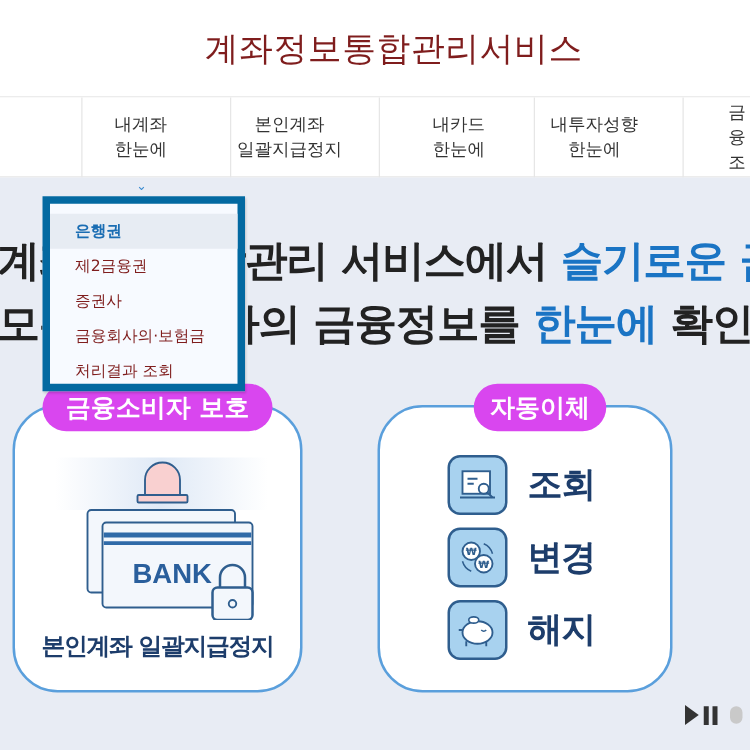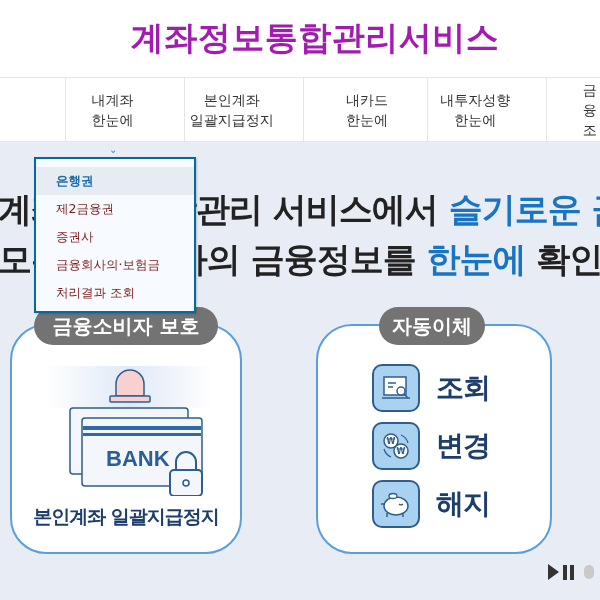--- a/index.html
+++ b/index.html
@@ -1,43 +1,43 @@
 <!DOCTYPE html>
 <html><head>
 <meta charset="utf-8">
 <style>
   * { box-sizing: border-box; margin: 0; padding: 0; }
   html, body { width: 600px; height: 600px; overflow: hidden; background: #fff; font-family: "DejaVu Sans", "Liberation Sans", sans-serif; }
   .header { height: 78px; display: flex; align-items: center; justify-content: center; background: #fff; border-bottom: 1px solid #e6e6e6; }
-  .site-title { color: #a21caf; font-size: 33px; font-weight: bold; letter-spacing: 0.5px; padding-left: 30px; }
+  .site-title { color: #7f1d1d; font-size: 27px; font-weight: normal; letter-spacing: 0.5px; padding-left: 30px; }
   .gnb { height: 64px; display: flex; background: #fff; border-bottom: 1px solid #e6e6e6; position: relative; gap: 24px; }
   .gnb-item { height: 64px; display: flex; align-items: center; justify-content: center; text-align: center; color: #333; font-size: 14px; line-height: 20px; border-left: 1px solid #e6e6e6; white-space: pre-line; cursor: pointer; }
   .gnb-spacer { width: 53px; }
   .gnb-item.i1 { width: 124px; }
   .gnb-item.i2 { width: 124px; }
   .gnb-item.i3 { width: 123px; padding-left: 27px; }
   .gnb-item.i4 { width: 124px; }
   .gnb-item.i5 { width: 60px; justify-content: flex-start; padding-left: 32px; overflow: hidden; }
   .main { position: absolute; top: 142px; left: 0; width: 600px; height: 458px; background: #e8ecf4; overflow: hidden; }
   .chevron { position: absolute; left: 109px; top: 2px; color: #3a8ad0; font-size: 10px; }
   .headline { position: absolute; left: -2px; top: 42px; white-space: nowrap; font-size: 34px; font-weight: bold; color: #222; letter-spacing: -1px; line-height: 50px; }
   .headline .hl { color: #1a74c4; }
   .headline .line2 { padding-left: 0; }
   .card { position: absolute; top: 182px; background: #fff; border: 2px solid #5a9fdc; border-radius: 36px; }
   .card.c1 { left: 10px; width: 232px; height: 230px; }
-  .card.c2 { left: 316px; width: 236px; height: 230px; }
-  .pill { position: absolute; top: 165px; height: 38px; border-radius: 20px; background: #737373; color: #fff; font-size: 20px; font-weight: bold; display: flex; align-items: center; justify-content: center; }
+  .card.c2 { left: 302px; width: 236px; height: 230px; }
+  .pill { position: absolute; top: 165px; height: 38px; border-radius: 20px; background: #d946ef; color: #fff; font-size: 20px; font-weight: bold; display: flex; align-items: center; justify-content: center; }
   .pill.p1 { left: 34px; width: 184px; }
   .pill.p2 { left: 379px; width: 106px; }
   .c1-caption { position: absolute; left: 0; width: 100%; top: 178px; text-align: center; font-size: 19px; font-weight: bold; color: #1d3d6b; letter-spacing: -1px; }
   .bank-art { position: absolute; left: 32px; top: 30px; }
   .c2-row { position: absolute; left: 54px; display: flex; align-items: center; }
   .c2-row .ico { width: 48px; height: 48px; border-radius: 10px; background: #a8d2ef; border: 2px solid #2f5e8e; display: flex; align-items: center; justify-content: center; }
   .c2-row .lbl { margin-left: 16px; font-size: 28px; font-weight: bold; color: #1d3d6b; letter-spacing: -1px; }
-  .dropdown { position: absolute; left: 34px; top: 157px; width: 162px; height: 156px; background: #f7faff; border: 2px solid #0369a1; box-shadow: 1px 1px 2px rgba(0,0,0,0.2); z-index: 5; padding-top: 8px; }
+  .dropdown { position: absolute; left: 34px; top: 157px; width: 162px; height: 156px; background: #f7faff; border: 6px solid #0369a1; box-shadow: 1px 1px 2px rgba(0,0,0,0.2); z-index: 5; padding-top: 8px; }
   .dd-item { height: 28px; line-height: 28px; padding-left: 20px; font-size: 12.5px; color: #7f1d1d; cursor: pointer; }
   .dd-item.active { background: #e7ecf3; color: #1a6db3; font-weight: bold; }
   .controls { position: absolute; left: 548px; top: 422px; display: flex; align-items: center; gap: 4px; }
   .play { width: 0; height: 0; border-top: 8px solid transparent; border-bottom: 8px solid transparent; border-left: 11px solid #333; }
   .pause { display: flex; gap: 3px; }
   .pause span { width: 4px; height: 15px; background: #333; display: block; }
   .dot { width: 10px; height: 14px; border-radius: 6px; background: #c9c9c9; margin-left: 6px; }
 </style>
 </head>
 <body>

